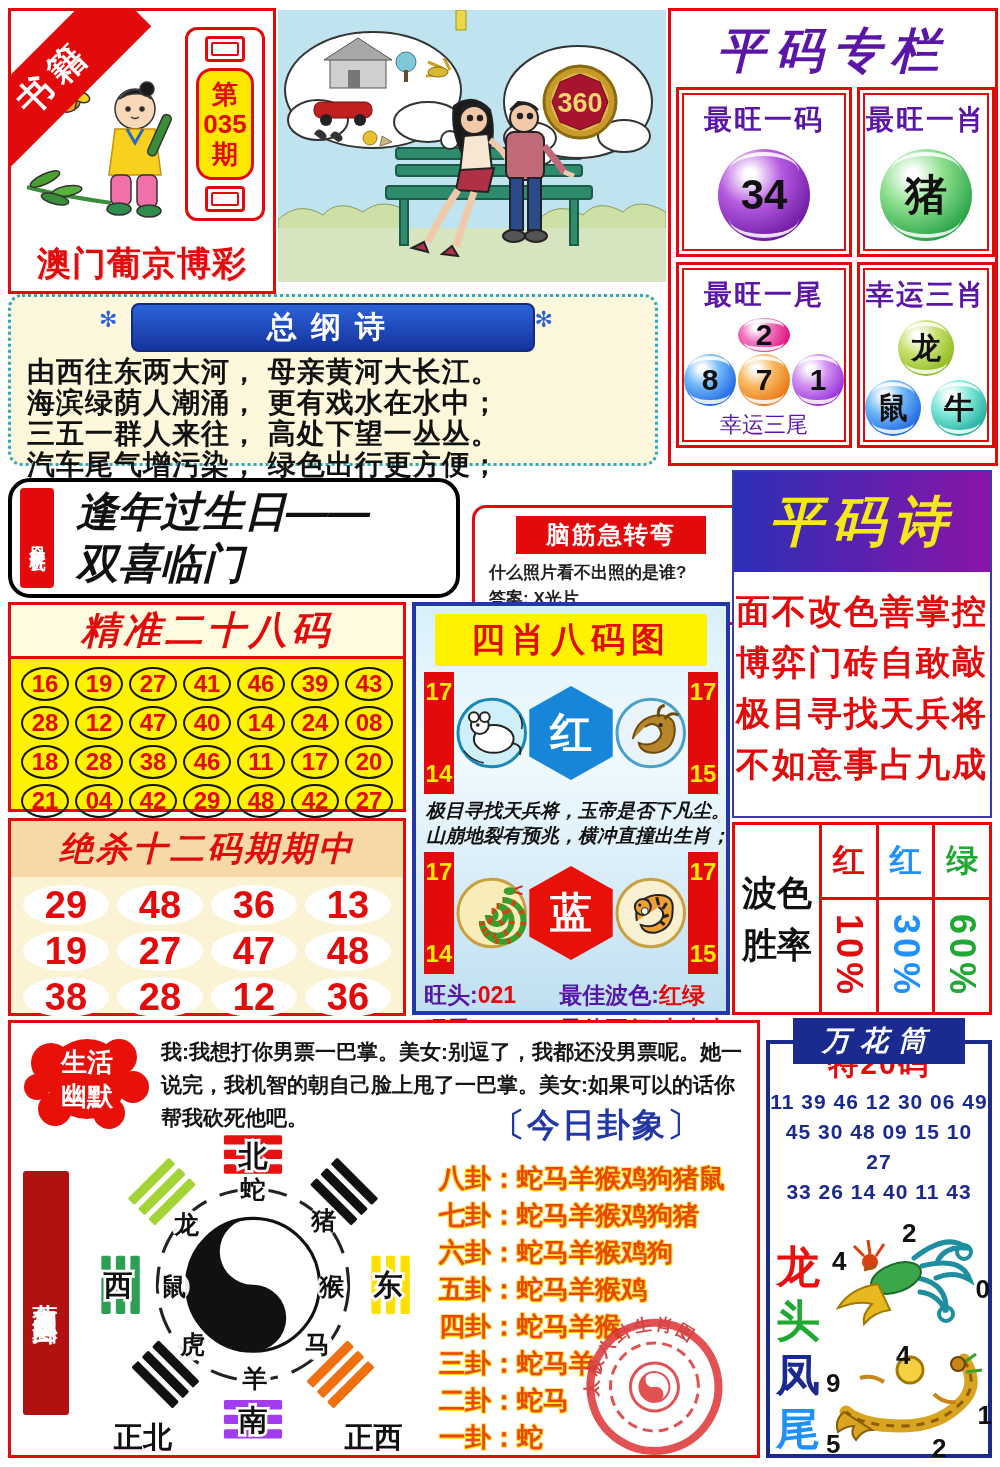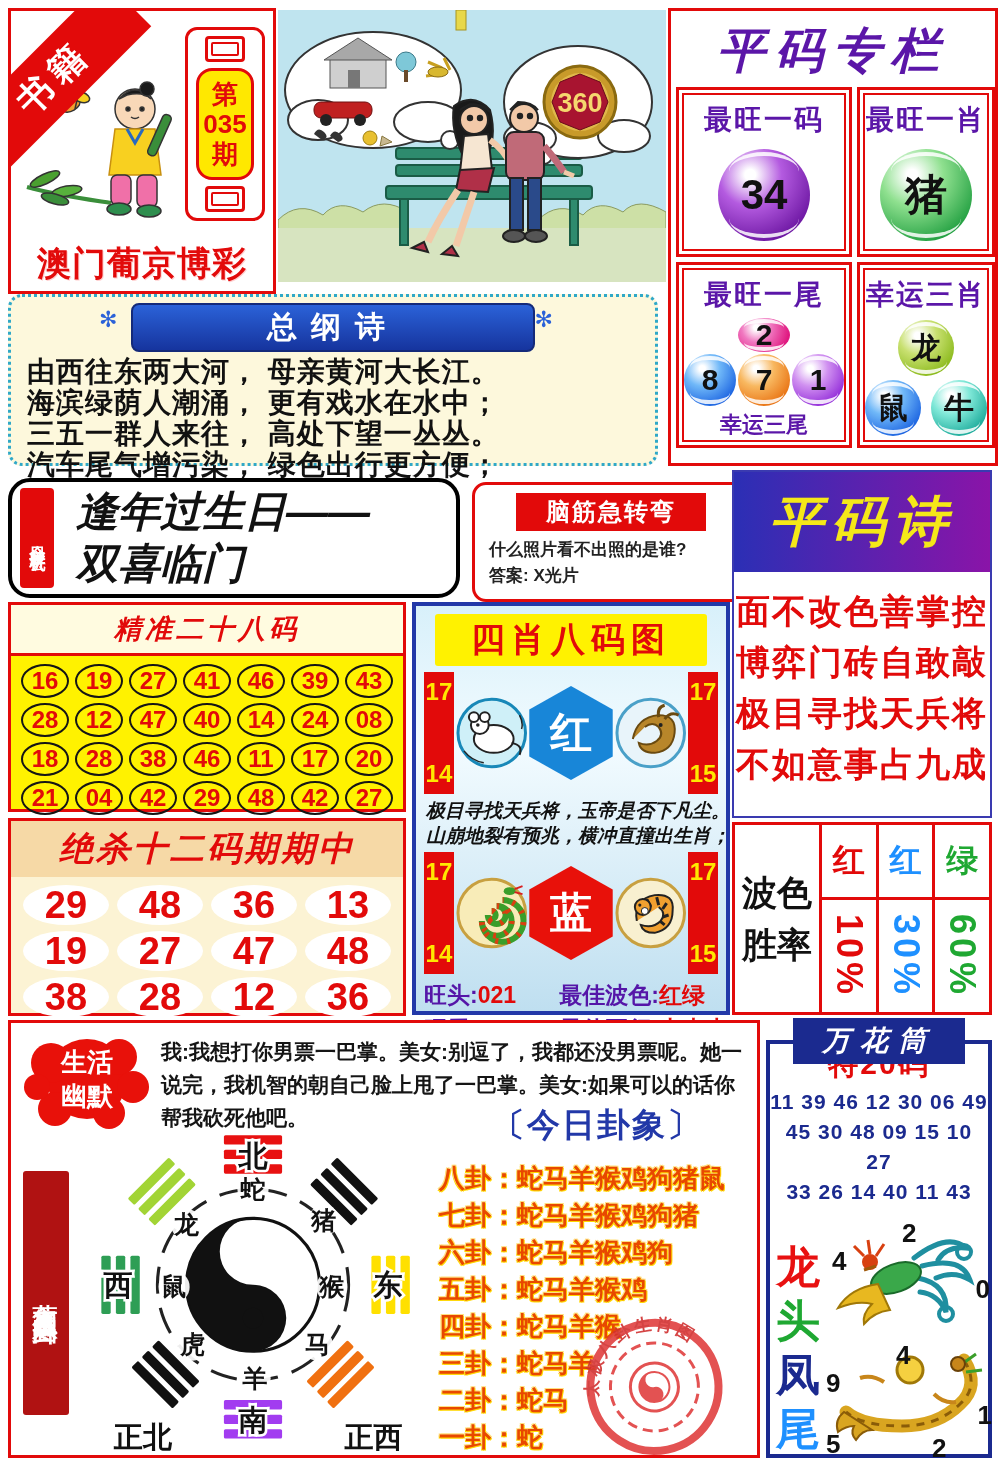--- a/index.html
+++ b/index.html
@@ -40,56 +40,56 @@
         border-top:4px solid rgba(255,255,255,.85);}
   .ball::after{content:"";position:absolute;left:12%;right:12%;bottom:3%;height:38%;border-radius:50%;
         border-bottom:4px solid rgba(255,255,255,.85);}
   .b-purple{--c1:#b45be0;--c2:#6a14a0;} .b-green{--c1:#8fe08f;--c2:#1f9e3f;}
   .b-pink{--c1:#f078c0;--c2:#e01880;}  .b-blue{--c1:#70b8f8;--c2:#1860e0;}
   .b-orange{--c1:#f8b860;--c2:#e87010;}.b-violet{--c1:#d090f0;--c2:#9028d8;}
   .b-lime{--c1:#c8e070;--c2:#88b818;}  .b-teal{--c1:#80e8d8;--c2:#18a898;}
   .ball-big{width:92px;height:92px;font-size:42px;margin-top:10px;}
   .ball-sm{width:52px;height:52px;font-size:30px;}
   .tail-row{display:flex;gap:2px;margin-top:2px;}
-  .pm-caption{color:#5b16a8;font-size:22px;font-weight:bold;margin-top:4px;}
+  .pm-caption{color:#5b16a8;font-size:22px;font-weight:normal;margin-top:4px;}
   .sx-row{display:flex;gap:10px;margin-top:4px;}
 
   
   .zgs{left:8px;top:294px;width:650px;height:172px;background:#fdf8dc;border:3px dotted #2fa8c8;
        border-radius:14px;box-sizing:border-box;}
   .zgs-banner{width:400px;margin:6px auto 2px;background:linear-gradient(#2b62d8,#16349e);color:#fff;
        border:2px solid #142a7a;border-radius:8px;text-align:center;font-size:30px;font-weight:bold;
        letter-spacing:14px;padding:2px 0;position:relative;}
   .zgs-flo{position:absolute;top:2px;font-size:22px;color:#2b62d8;}
   .zgs-lines{padding:2px 16px;}
   .zgs-lines div{font-size:28px;font-weight:bold;line-height:31px;letter-spacing:1px;white-space:nowrap;}
 
   
   .guapai{left:8px;top:478px;width:452px;height:120px;border:4px solid #000;border-radius:22px;background:#fff;box-sizing:border-box;}
   .guapai-tab{position:absolute;left:8px;top:6px;bottom:6px;width:34px;background:#e20a0a;color:#fff;
        border-radius:4px;writing-mode:vertical-rl;text-orientation:upright;display:flex;align-items:center;justify-content:center;
        font-size:16px;font-weight:bold;letter-spacing:2px;}
   .guapai-txt{margin-left:64px;padding-top:4px;}
   .guapai-txt div{font-size:42px;font-weight:bold;line-height:52px;font-style:italic;}
-  .naojin{left:472px;top:482px;width:278px;height:120px;border:3px solid #e20a0a;border-radius:14px;background:#fff;box-sizing:border-box;}
+  .naojin{left:472px;top:505px;width:278px;height:120px;border:3px solid #e20a0a;border-radius:14px;background:#fff;box-sizing:border-box;}
   .naojin-banner{width:190px;margin:8px auto 6px;background:#e20a0a;color:#fff;text-align:center;
        font-size:24px;font-weight:bold;padding:3px 0;letter-spacing:2px;}
   .naojin-body{padding:0 14px;font-size:17px;line-height:26px;font-weight:bold;color:#222;}
 
   
   .pms{left:732px;top:470px;width:260px;height:348px;border:2px solid #3a3ab0;box-sizing:border-box;background:#fff;}
   .pms-head{height:100px;background:linear-gradient(90deg,#2b2fb5,#8a14a8);display:flex;align-items:center;justify-content:center;
        color:#f5e818;font-size:54px;font-weight:bold;letter-spacing:8px;font-style:italic;}
   .pms-body{padding-top:14px;}
   .pms-body div{color:#e20a0a;font-size:34px;font-weight:bold;text-align:center;line-height:51px;letter-spacing:2px;}
 
   
   .j28{left:8px;top:602px;width:398px;height:210px;border:3px solid #e20a0a;background:#fff200;box-sizing:border-box;}
   .j28-head{background:#fffbe0;border-bottom:3px solid #e20a0a;color:#e20a0a;text-align:center;
-       font-size:27px;font-weight:bold;letter-spacing:4px;padding:6px 0;font-style:italic;}
+       font-size:38px;font-weight:bold;letter-spacing:4px;padding:0 0;font-style:italic;}
   .j28-grid{display:grid;grid-template-columns:repeat(7,1fr);gap:5px 6px;padding:8px 10px;}
   .j28-grid span{border:2.5px solid #151515;border-radius:50%;height:30px;display:flex;align-items:center;
        justify-content:center;color:#e20a0a;font-size:24px;font-weight:bold;}
 
   
   .j12{left:8px;top:818px;width:398px;height:198px;border:3px solid #e20a0a;background:#fcf3d4;box-sizing:border-box;}
   .j12-head{background:#f6d9a6;color:#e20a0a;text-align:center;font-size:34px;font-weight:bold;
        letter-spacing:3px;padding:5px 0;font-style:italic;}
   .j12-grid{display:grid;grid-template-columns:repeat(4,1fr);gap:6px 8px;padding:8px 12px;}
   .j12-grid span{background:#fff;border-radius:50%;height:40px;display:flex;align-items:center;justify-content:center;

